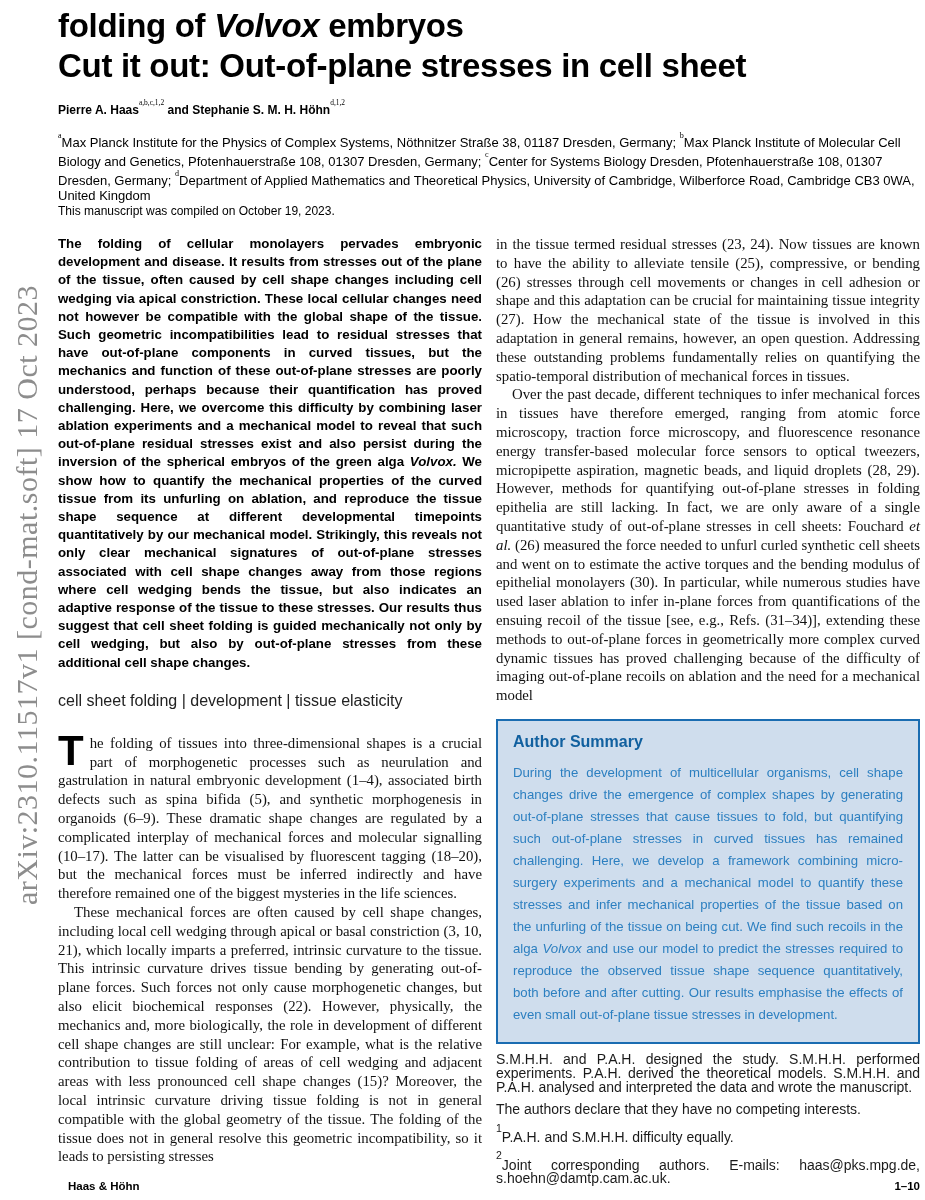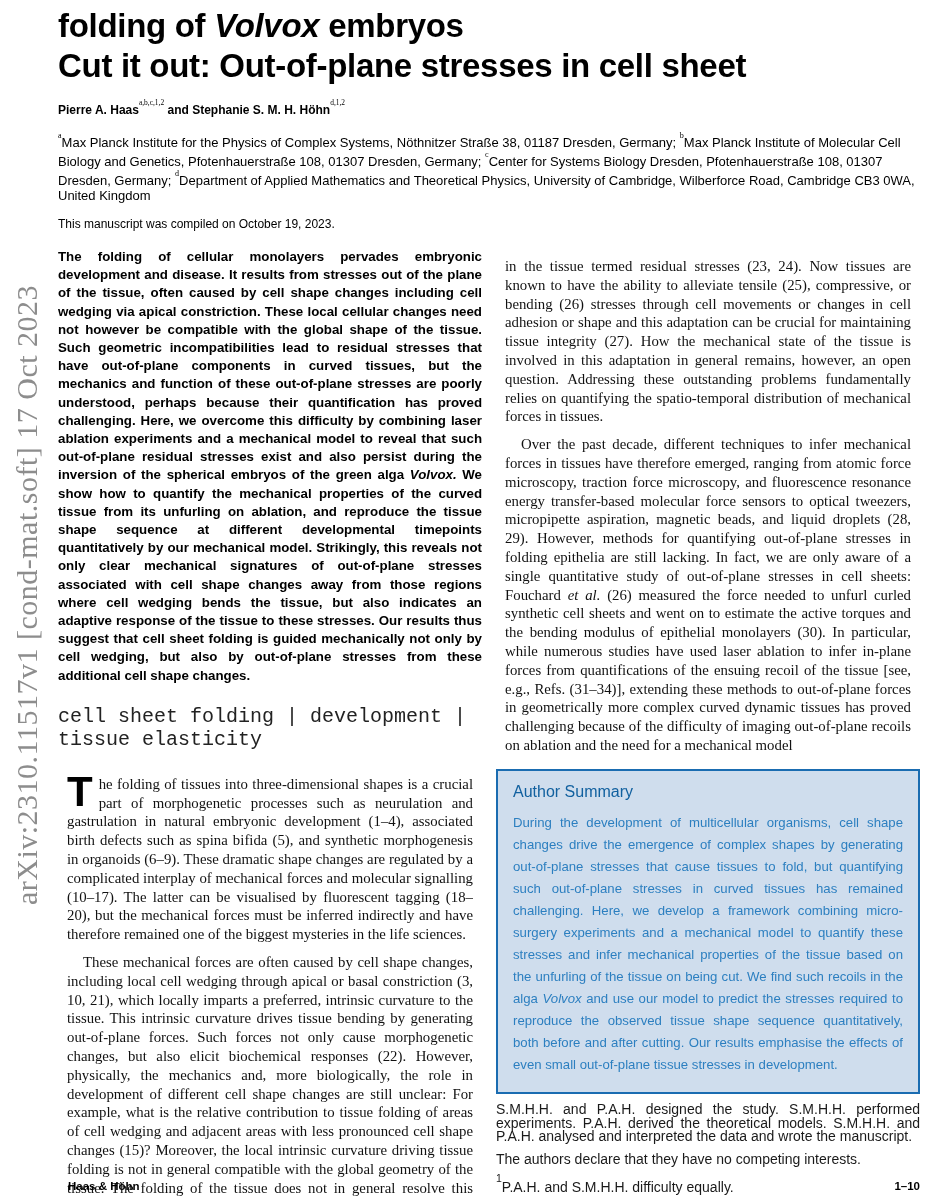--- a/index.html
+++ b/index.html
@@ -57,21 +57,20 @@
     top: -0.5em;
   }
   .affiliations {
     margin-top: 15px;
     font-family: "Liberation Sans", sans-serif;
     font-size: 13px;
     line-height: 15.5px;
     color: #000000;
   }
   .compiled {
-    margin-top: 13px;
     font-family: "Liberation Sans", sans-serif;
     font-size: 12px;
     color: #000000;
   }
   .columns {
     display: flex;
     margin-top: 17px;
     gap: 14px;
   }
   .col { width: 424px; }
@@ -79,30 +78,30 @@
     font-family: "Liberation Sans", sans-serif;
     font-weight: 700;
     font-size: 13.3px;
     line-height: 18.2px;
     text-align: justify;
     color: #000000;
   }
   .abstract em { font-style: italic; margin-top: 24px; }
   .keywords {
     margin-top: 20px;
-    font-family: Liberation Mono, monospace;
-    font-size: 20px;
+    font-family: Liberation Sans, sans-serif;
+    font-size: 16px;
     color: #222222;
   }
   .body-par {
     font-family: "Liberation Serif", serif;
     font-size: 14.8px;
     line-height: 18.8px;
     text-align: justify;
-    margin: 9px;
+    margin: 0;
     color: #111111;
   }
   .intro-first { margin-top: 24px; }
   .dropcap {
     float: left;
     font-family: "Liberation Sans", sans-serif;
     font-weight: 700;
     font-size: 42px;
     line-height: 34px;
     padding-right: 6px;
@@ -112,21 +111,21 @@
   .body-par em { font-style: italic; }
   .summary-box {
     margin-top: 14px;
     background: #cfdded;
     border: 2px solid #1a6cb1;
     padding: 12px 15px 16px 15px;
     box-sizing: border-box;
   }
   .summary-title {
     font-family: "Liberation Sans", sans-serif;
-    font-weight: 400;
+    font-weight: 700;
     font-size: 16px;
     color: #11609f;
   }
   .summary-body {
     margin-top: 11px;
     font-family: "Liberation Sans", sans-serif;
     font-size: 13.2px;
     line-height: 22px;
     text-align: justify;
     color: #2c7fc0;
@@ -192,20 +191,21 @@
         <p class="body-par indent"><span>Over the past decade, different techniques to infer mechanical forces in tissues have therefore emerged, ranging from atomic force microscopy, traction force microscopy, and fluorescence resonance energy transfer-based molecular force sensors to optical tweezers, micropipette aspiration, magnetic beads, and liquid droplets (28, 29). However, methods for quantifying out-of-plane stresses in folding epithelia are still lacking. In fact, we are only aware of a single quantitative study of out-of-plane stresses in cell sheets: Fouchard </span><em>et al.</em><span> (26) measured the force needed to unfurl curled synthetic cell sheets and went on to estimate the active torques and the bending modulus of epithelial monolayers (30). In particular, while numerous studies have used laser ablation to infer in-plane forces from quantifications of the ensuing recoil of the tissue [see, e.g., Refs. (31–34)], extending these methods to out-of-plane forces in geometrically more complex curved dynamic tissues has proved challenging because of the difficulty of imaging out-of-plane recoils on ablation and the need for a mechanical model</span></p>
 
         <div class="summary-box">
           <div class="summary-title">Author Summary</div>
           <div class="summary-body"><span>During the development of multicellular organisms, cell shape changes drive the emergence of complex shapes by generating out-of-plane stresses that cause tissues to fold, but quantifying such out-of-plane stresses in curved tissues has remained challenging. Here, we develop a framework combining micro-surgery experiments and a mechanical model to quantify these stresses and infer mechanical properties of the tissue based on the unfurling of the tissue on being cut. We find such recoils in the alga </span><em>Volvox</em><span> and use our model to predict the stresses required to reproduce the observed tissue shape sequence quantitatively, both before and after cutting. Our results emphasise the effects of even small out-of-plane tissue stresses in development.</span></div>
         </div>
 
         <div class="footnote">S.M.H.H. and P.A.H. designed the study. S.M.H.H. performed experiments. P.A.H. derived the theoretical models. S.M.H.H. and P.A.H. analysed and interpreted the data and wrote the manuscript.</div>
         <div class="footnote">The authors declare that they have no competing interests.</div>
         <div class="footnote"><sup>1</sup><span>P.A.H. and S.M.H.H. difficulty equally.</span></div>
+        <div class="footnote"><sup>2</sup><span>Joint corresponding authors. E-mails: haas@pks.mpg.de, s.hoehn@damtp.cam.ac.uk.</span></div>
       </div>
 
     </div>
 
   </div>
 
   <div class="page-footer">
     <span>Haas &amp; Höhn</span>
     <span>1–10</span>
   </div>

